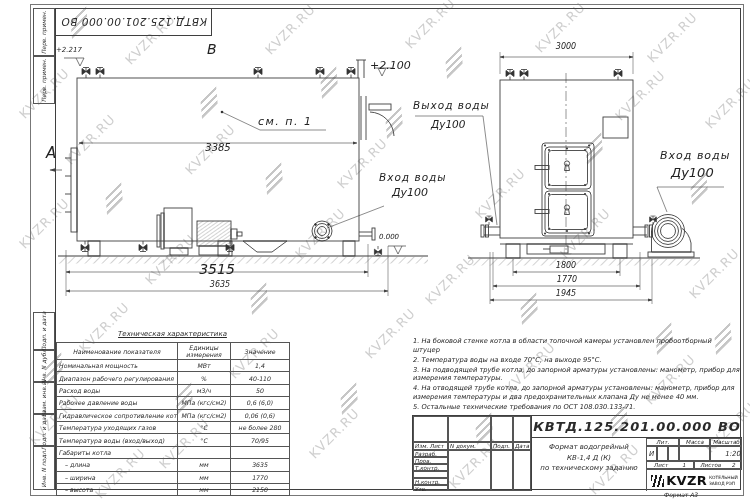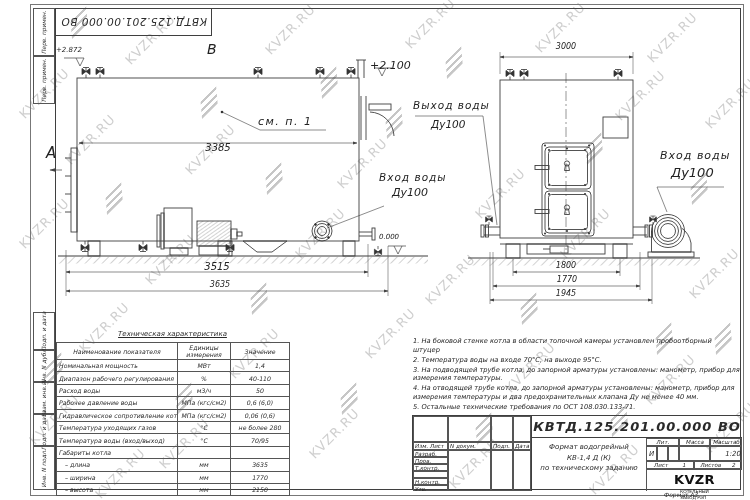--- a/index.html
+++ b/index.html
@@ -40,21 +40,21 @@
   
   #tb{position:absolute;left:412px;top:415px;width:329px;height:75px;border:1.4px solid #3f3f3f;box-sizing:border-box;font-style:italic;}
   #tb .cell{position:absolute;box-sizing:border-box;border:.7px solid #555;}
   #tb .lbl{font-size:5.6px;padding-left:1px;line-height:1.15;}
   .docnum{position:absolute;left:118px;top:0;width:211px;height:22px;border-left:1px solid #3f3f3f;border-bottom:1px solid #3f3f3f;
           display:flex;align-items:center;justify-content:center;font-size:13px;font-weight:bold;letter-spacing:1px;box-sizing:border-box;}
   .nameCell{position:absolute;left:118px;top:22px;width:115px;height:53px;border-left:1px solid #3f3f3f;box-sizing:border-box;
             display:flex;flex-direction:column;align-items:center;justify-content:flex-start;padding-top:4px;}
   .nameCell span{font-size:7px;line-height:1.5;}
   .logo{position:absolute;left:233px;top:53px;width:96px;height:22px;border-left:.7px solid #555;border-top:.7px solid #555;box-sizing:border-box;
-        display:flex;align-items:center;gap:2px;font-style:normal;flex-direction:column;}
+        display:flex;align-items:center;justify-content:center;gap:2px;font-style:normal;}
   .logo .bars{width:13px;height:12px;background:repeating-linear-gradient(105deg,#1a1a1a 0 2px,transparent 2px 4.4px);}
   .logo .kv{font-weight:bold;font-size:13px;letter-spacing:.3px;color:#111;}
   .logo .sub{display:flex;flex-direction:column;font-size:4.4px;line-height:1.25;color:#111;}
   .fmt{position:absolute;left:664px;top:491px;font-size:6px;font-style:italic;}
 </style>
 </head>
 <body>
 
 <div id="sheet">
 
@@ -333,30 +333,30 @@
       <line x1="490" y1="300" x2="652" y2="300" stroke-width="0.6" marker-start="url(#arr)" marker-end="url(#arr)"></line>
 
       <line x1="415" y1="116" x2="483" y2="116" stroke-width="0.6"></line>
       <line x1="483" y1="116" x2="497" y2="225" stroke-width="0.6"></line>
 
       <line x1="657" y1="187" x2="724" y2="187" stroke-width="0.6"></line>
       <line x1="657" y1="187" x2="667" y2="212" stroke-width="0.6"></line>
     </g>
   </svg>
 
-  <span class="t" style="left:56px;top:47px;font-size:7px">+2.872</span>
+  <span class="t" style="left:56px;top:47px;font-size:7px">+2.217</span>
   <span class="t" style="left:207px;top:42px;font-size:14px">В</span>
   <span class="t" style="left:370px;top:60px;font-size:11px">+2.100</span>
   <span class="t" style="left:258px;top:116px;font-size:11px;letter-spacing:1.5px">см. п. 1</span>
   <span class="t ctr" style="left:196px;top:143px;width:44px;font-size:10px">3385</span>
   <span class="t" style="left:46px;top:146px;font-size:15px">А</span>
   <span class="t" style="left:379px;top:172px;font-size:10.5px;letter-spacing:1px">Вход воды</span>
   <span class="t" style="left:392px;top:187px;font-size:11px">Ду100</span>
   <span class="t" style="left:379px;top:234px;font-size:7px">0.000</span>
-  <span class="t ctr" style="left:195px;top:262px;width:44px;font-size:10px">3515</span>
+  <span class="t ctr" style="left:195px;top:262px;width:44px;font-size:14px">3515</span>
   <span class="t ctr" style="left:198px;top:281px;width:44px;font-size:8px">3635</span>
 
   <span class="t ctr" style="left:545px;top:43px;width:42px;font-size:8px">3000</span>
   <span class="t" style="left:413px;top:100px;font-size:10.5px;letter-spacing:1px">Выход воды</span>
   <span class="t" style="left:431px;top:119px;font-size:10.5px">Ду100</span>
   <span class="t" style="left:660px;top:150px;font-size:11px;letter-spacing:1px">Вход воды</span>
   <span class="t" style="left:671px;top:166px;font-size:13px">Ду100</span>
   <span class="t ctr" style="left:545px;top:262px;width:42px;font-size:8px">1800</span>
   <span class="t ctr" style="left:546px;top:276px;width:42px;font-size:8px">1770</span>
   <span class="t ctr" style="left:545px;top:290px;width:42px;font-size:8px">1945</span>

